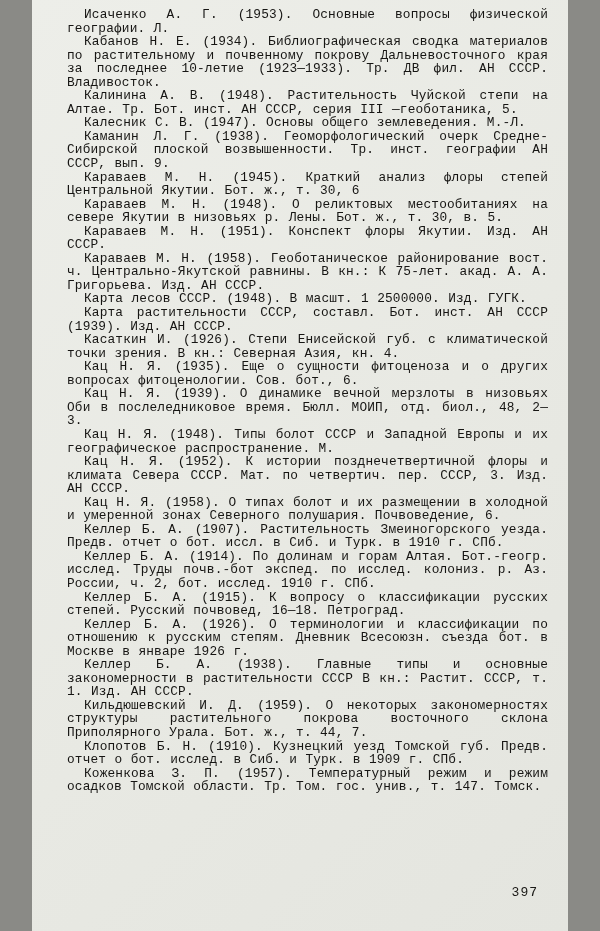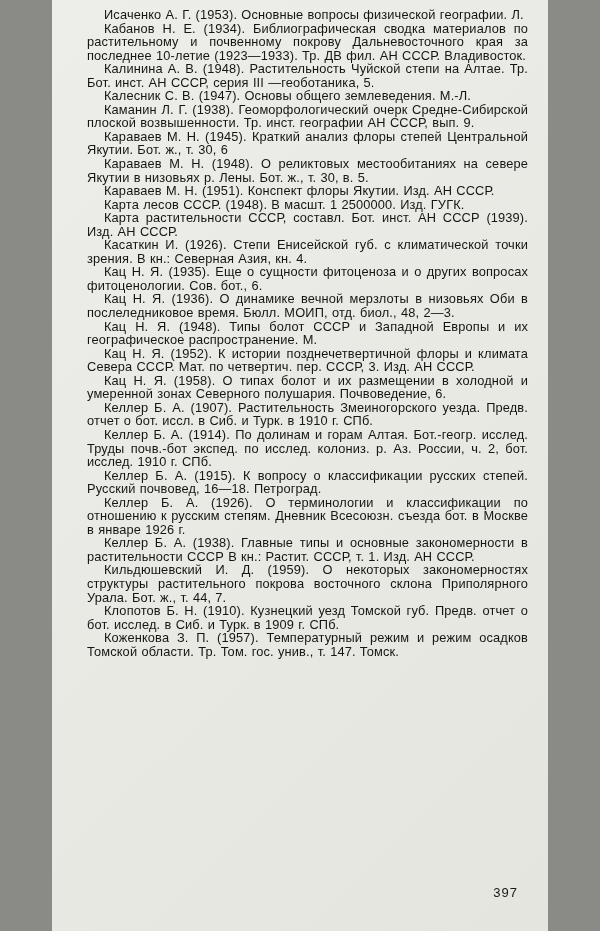--- a/index.html
+++ b/index.html
@@ -2,26 +2,26 @@
 <html lang="ru"><head>
 <meta charset="utf-8">
 <style>
   html, body {
     margin: 0;
     padding: 0;
     background: #8a8a86;
   }
   .page {
     position: relative;
-    width: 496px;
+    width: 536px;
     height: 931px;
     margin: 0 auto;
     background: linear-gradient(135deg, #edeee9 0%, #e8e9e3 55%, #e4e5df 100%);
     overflow: hidden;
-    font-family: Liberation Sans, sans-serif;
+    font-family: Liberation Mono, monospace;
     color: #161513;
   }
   .text-block {
     position: absolute;
     top: 8px;
     left: 35px;
     right: 20px;
   }
   p.entry {
     margin: 0;
@@ -50,25 +50,26 @@
 <div class="page">
   <div class="text-block">
       <p class="entry">Исаченко А. Г. (1953). Основные вопросы физической географии. Л.</p>
       <p class="entry">Кабанов Н. Е. (1934). Библиографическая сводка материалов по растительному и почвенному покрову Дальневосточного края за последнее 10-летие (1923—1933). Тр. ДВ фил. АН СССР. Владивосток.</p>
       <p class="entry">Калинина А. В. (1948). Растительность Чуйской степи на Алтае. Тр. Бот. инст. АН СССР, серия III —геоботаника, 5.</p>
       <p class="entry">Калесник С. В. (1947). Основы общего землеведения. М.-Л.</p>
       <p class="entry">Каманин Л. Г. (1938). Геоморфологический очерк Средне-Сибирской плоской возвышенности. Тр. инст. географии АН СССР, вып. 9.</p>
       <p class="entry">Караваев М. Н. (1945). Краткий анализ флоры степей Центральной Якутии. Бот. ж., т. 30, 6</p>
       <p class="entry">Караваев М. Н. (1948). О реликтовых местообитаниях на севере Якутии в низовьях р. Лены. Бот. ж., т. 30, в. 5.</p>
       <p class="entry">Караваев М. Н. (1951). Конспект флоры Якутии. Изд. АН СССР.</p>
+      <p class="entry">Караваев М. Н. (1958). Геоботаническое районирование вост. ч. Центрально-Якутской равнины. В кн.: К 75-лет. акад. А. А. Григорьева. Изд. АН СССР.</p>
       <p class="entry">Карта лесов СССР. (1948). В масшт. 1 2500000. Изд. ГУГК.</p>
       <p class="entry">Карта растительности СССР, составл. Бот. инст. АН СССР (1939). Изд. АН СССР.</p>
       <p class="entry">Касаткин И. (1926). Степи Енисейской губ. с климатической точки зрения. В кн.: Северная Азия, кн. 4.</p>
       <p class="entry">Кац Н. Я. (1935). Еще о сущности фитоценоза и о других вопросах фитоценологии. Сов. бот., 6.</p>
-      <p class="entry">Кац Н. Я. (1936). О динамике вечной мерзлоты в низовьях Оби в послеледниковое время. Бюлл. МОИП, отд. биол., 48, 2—3.</p>
+      <p class="entry">Кац Н. Я. (1939). О динамике вечной мерзлоты в низовьях Оби в послеледниковое время. Бюлл. МОИП, отд. биол., 48, 2—3.</p>
       <p class="entry">Кац Н. Я. (1948). Типы болот СССР и Западной Европы и их географическое распространение. М.</p>
       <p class="entry">Кац Н. Я. (1952). К истории позднечетвертичной флоры и климата Севера СССР. Мат. по четвертич. пер. СССР, 3. Изд. АН СССР.</p>
       <p class="entry">Кац Н. Я. (1958). О типах болот и их размещении в холодной и умеренной зонах Северного полушария. Почвоведение, 6.</p>
       <p class="entry">Келлер Б. А. (1907). Растительность Змеиногорского уезда. Предв. отчет о бот. иссл. в Сиб. и Турк. в 1910 г. СПб.</p>
       <p class="entry">Келлер Б. А. (1914). По долинам и горам Алтая. Бот.-геогр. исслед. Труды почв.-бот экспед. по исслед. колониз. р. Аз. России, ч. 2, бот. исслед. 1910 г. СПб.</p>
       <p class="entry">Келлер Б. А. (1915). К вопросу о классификации русских степей. Русский почвовед, 16—18. Петроград.</p>
       <p class="entry">Келлер Б. А. (1926). О терминологии и классификации по отношению к русским степям. Дневник Всесоюзн. съезда бот. в Москве в январе 1926 г.</p>
       <p class="entry">Келлер Б. А. (1938). Главные типы и основные закономерности в растительности СССР В кн.: Растит. СССР, т. 1. Изд. АН СССР.</p>
       <p class="entry">Кильдюшевский И. Д. (1959). О некоторых закономерностях структуры растительного покрова восточного склона Приполярного Урала. Бот. ж., т. 44, 7.</p>
       <p class="entry">Клопотов Б. Н. (1910). Кузнецкий уезд Томской губ. Предв. отчет о бот. исслед. в Сиб. и Турк. в 1909 г. СПб.</p>

